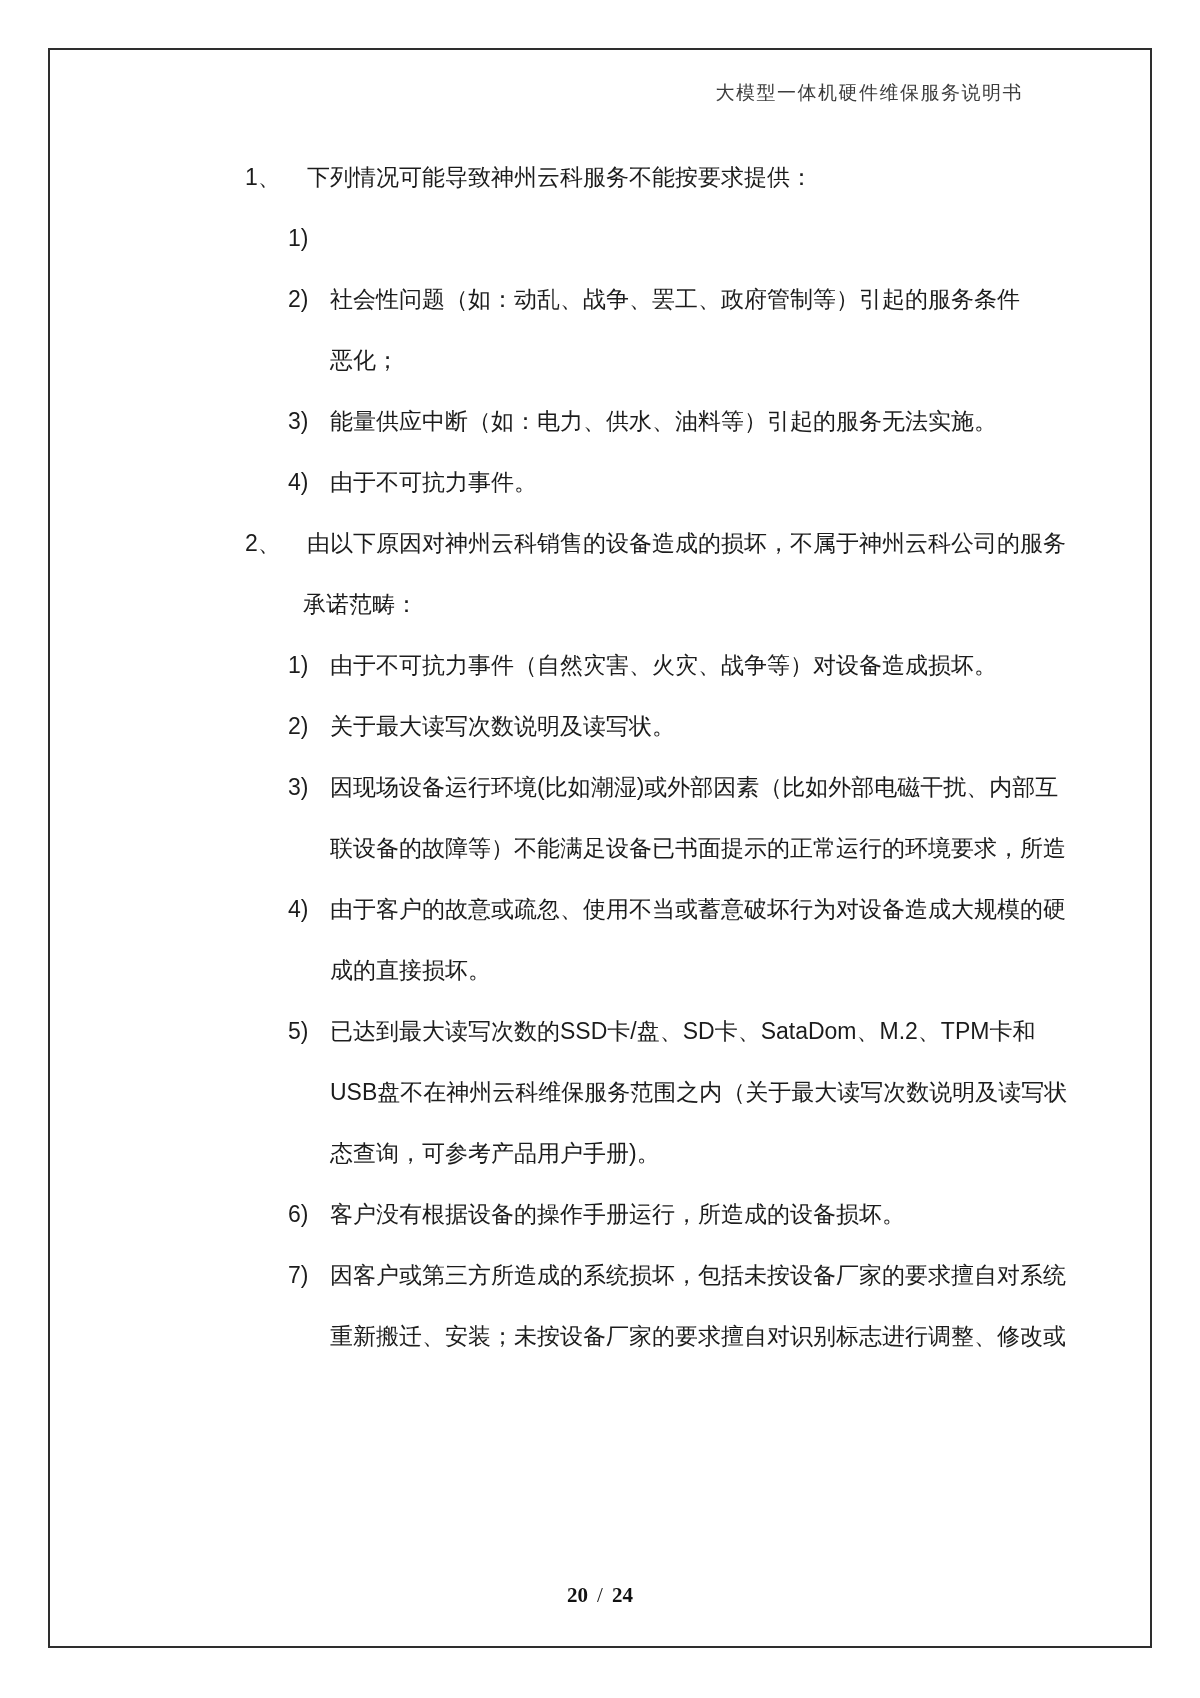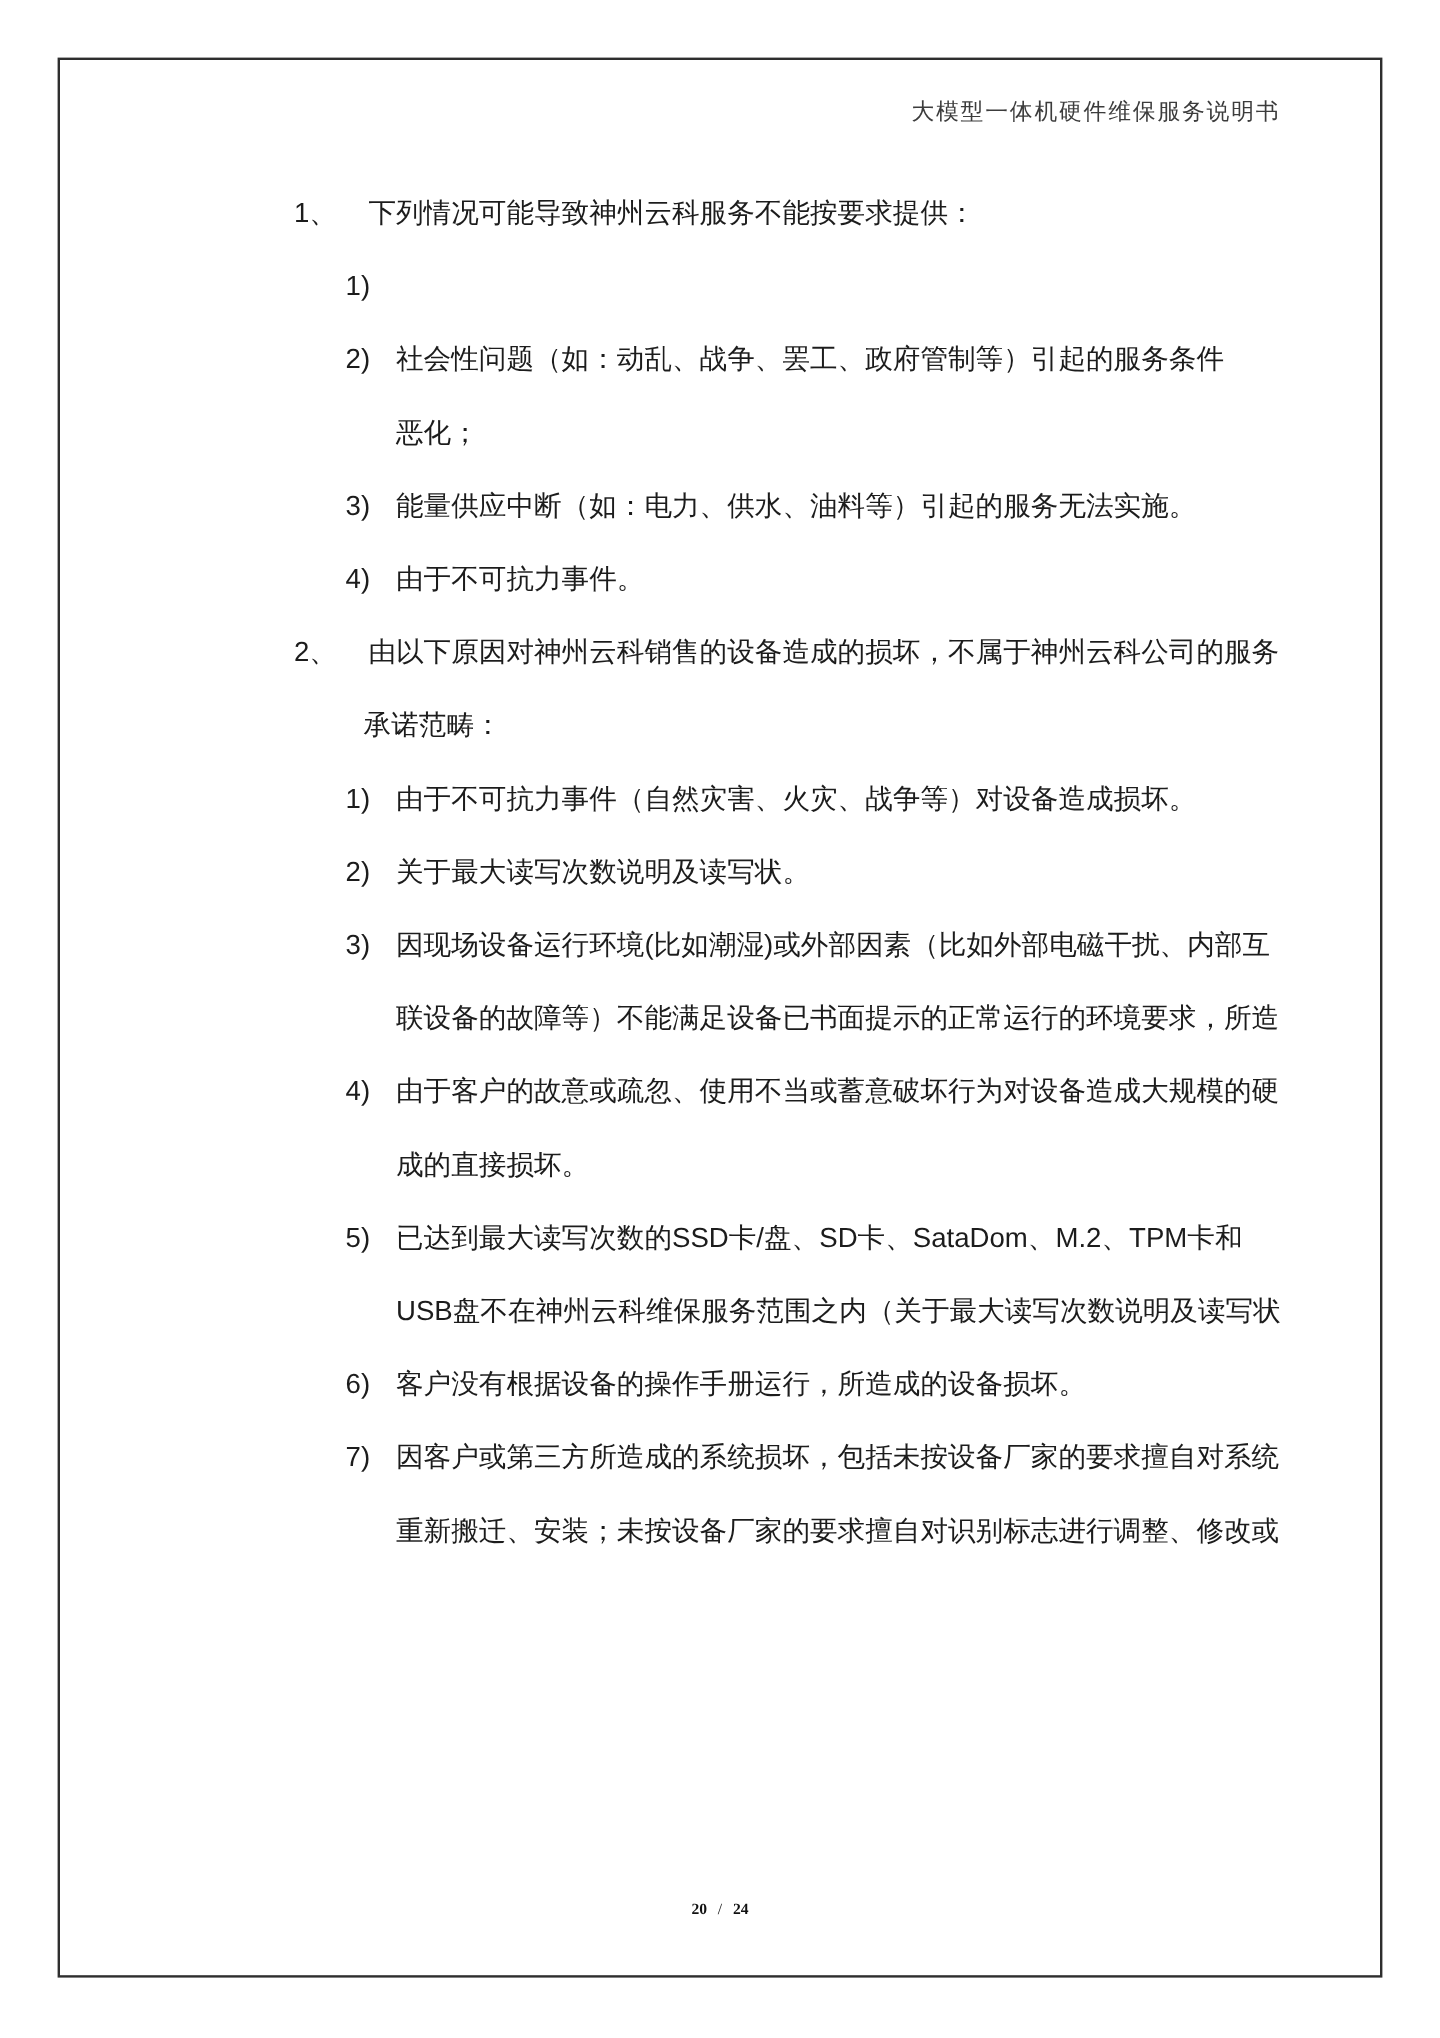--- a/index.html
+++ b/index.html
@@ -22,21 +22,20 @@
   }
   .header-title{
     position:absolute;
     top:80px;left:0;
     width:1023px;
     text-align:right;
     font-family:Liberation Serif, serif;
     font-size:19px;
     letter-spacing:1.5px;
     color:#3c3c3c;
-    margin-left:44px;
   }
   .content{
     position:absolute;
     left:245px;top:147px;
     width:800px;
   }
   .row{
     height:61px;
     display:flex;
     align-items:center;
@@ -49,21 +48,21 @@
   .row.l2{padding-left:43px;}
   .row.l2 .marker{width:42px;}
   .row.cont{padding-left:85px;}
   .row.cont-l1{padding-left:58px;}
   .footer{
     position:absolute;
     top:1583px;left:0;
     width:100%;
     text-align:center;
     font-family:"Liberation Serif","DejaVu Serif",serif;
-    font-size:13px;
+    font-size:21px;
     color:#111111;
   }
   .footer .num{font-weight:bold;}
   .footer .sep{font-weight:normal;padding:0 9px;}
 </style>
 </head>
 <body>
 
 <div class="page">
 
@@ -141,20 +140,23 @@
 
     <div class="row l2">
       <span class="marker">5)</span>
       <span class="text">已达到最大读写次数的SSD卡/盘、SD卡、SataDom、M.2、TPM卡和</span>
     </div>
 
     <div class="row cont">
       <span class="text">USB盘不在神州云科维保服务范围之内（关于最大读写次数说明及读写状</span>
     </div>
 
+    <div class="row cont">
+      <span class="text">态查询，可参考产品用户手册)。</span>
+    </div>
 
     <div class="row l2">
       <span class="marker">6)</span>
       <span class="text">客户没有根据设备的操作手册运行，所造成的设备损坏。</span>
     </div>
 
     <div class="row l2">
       <span class="marker">7)</span>
       <span class="text">因客户或第三方所造成的系统损坏，包括未按设备厂家的要求擅自对系统</span>
     </div>

